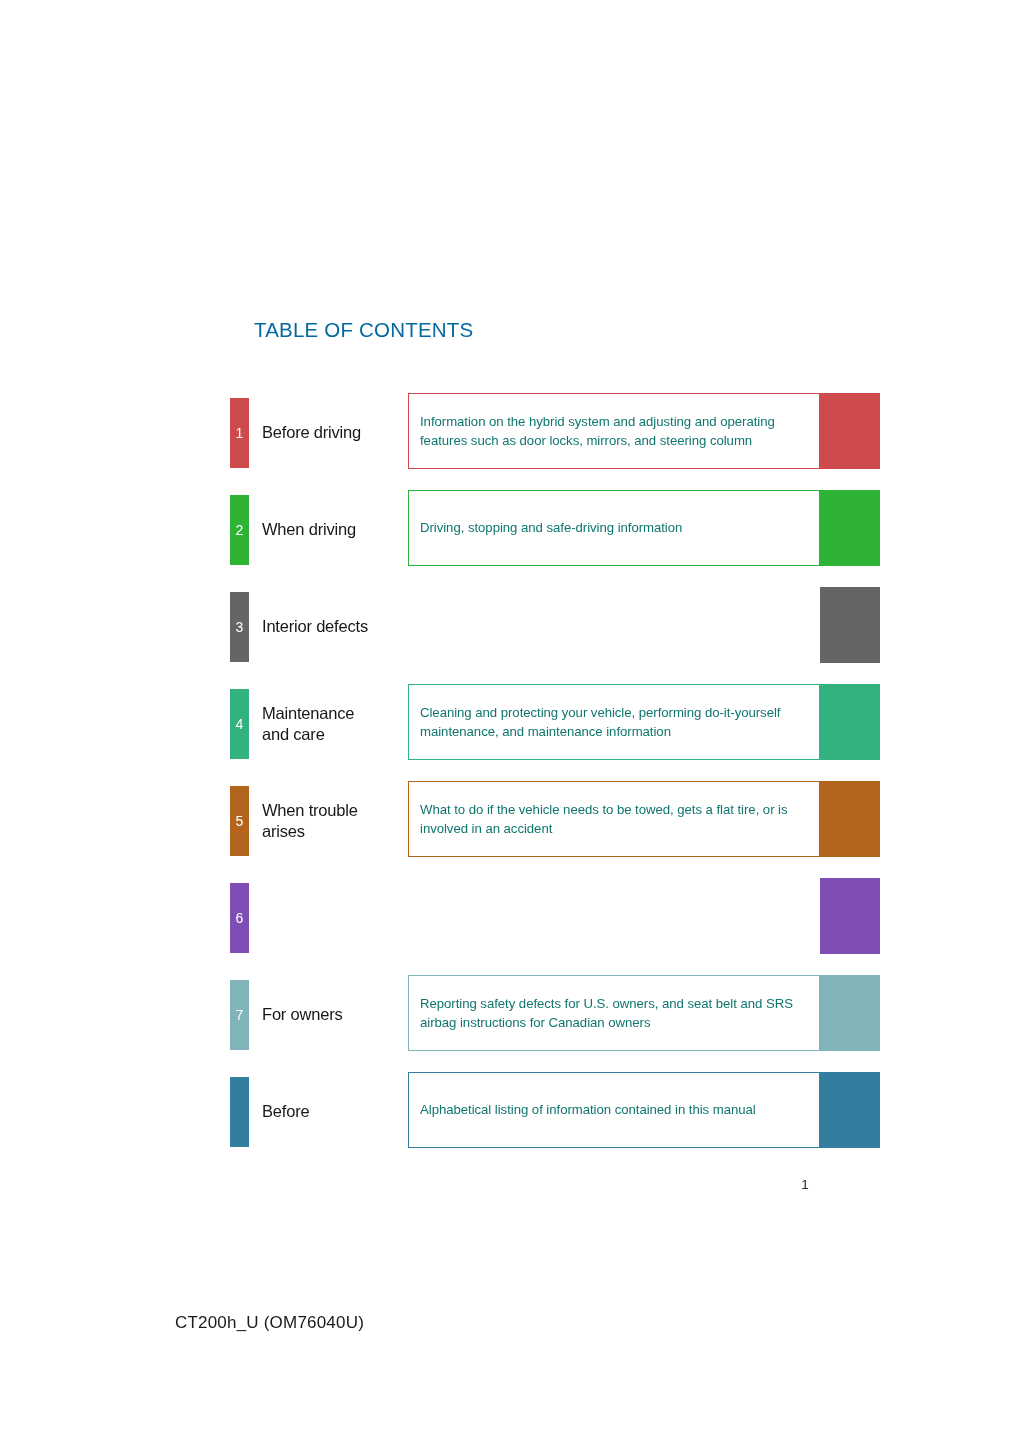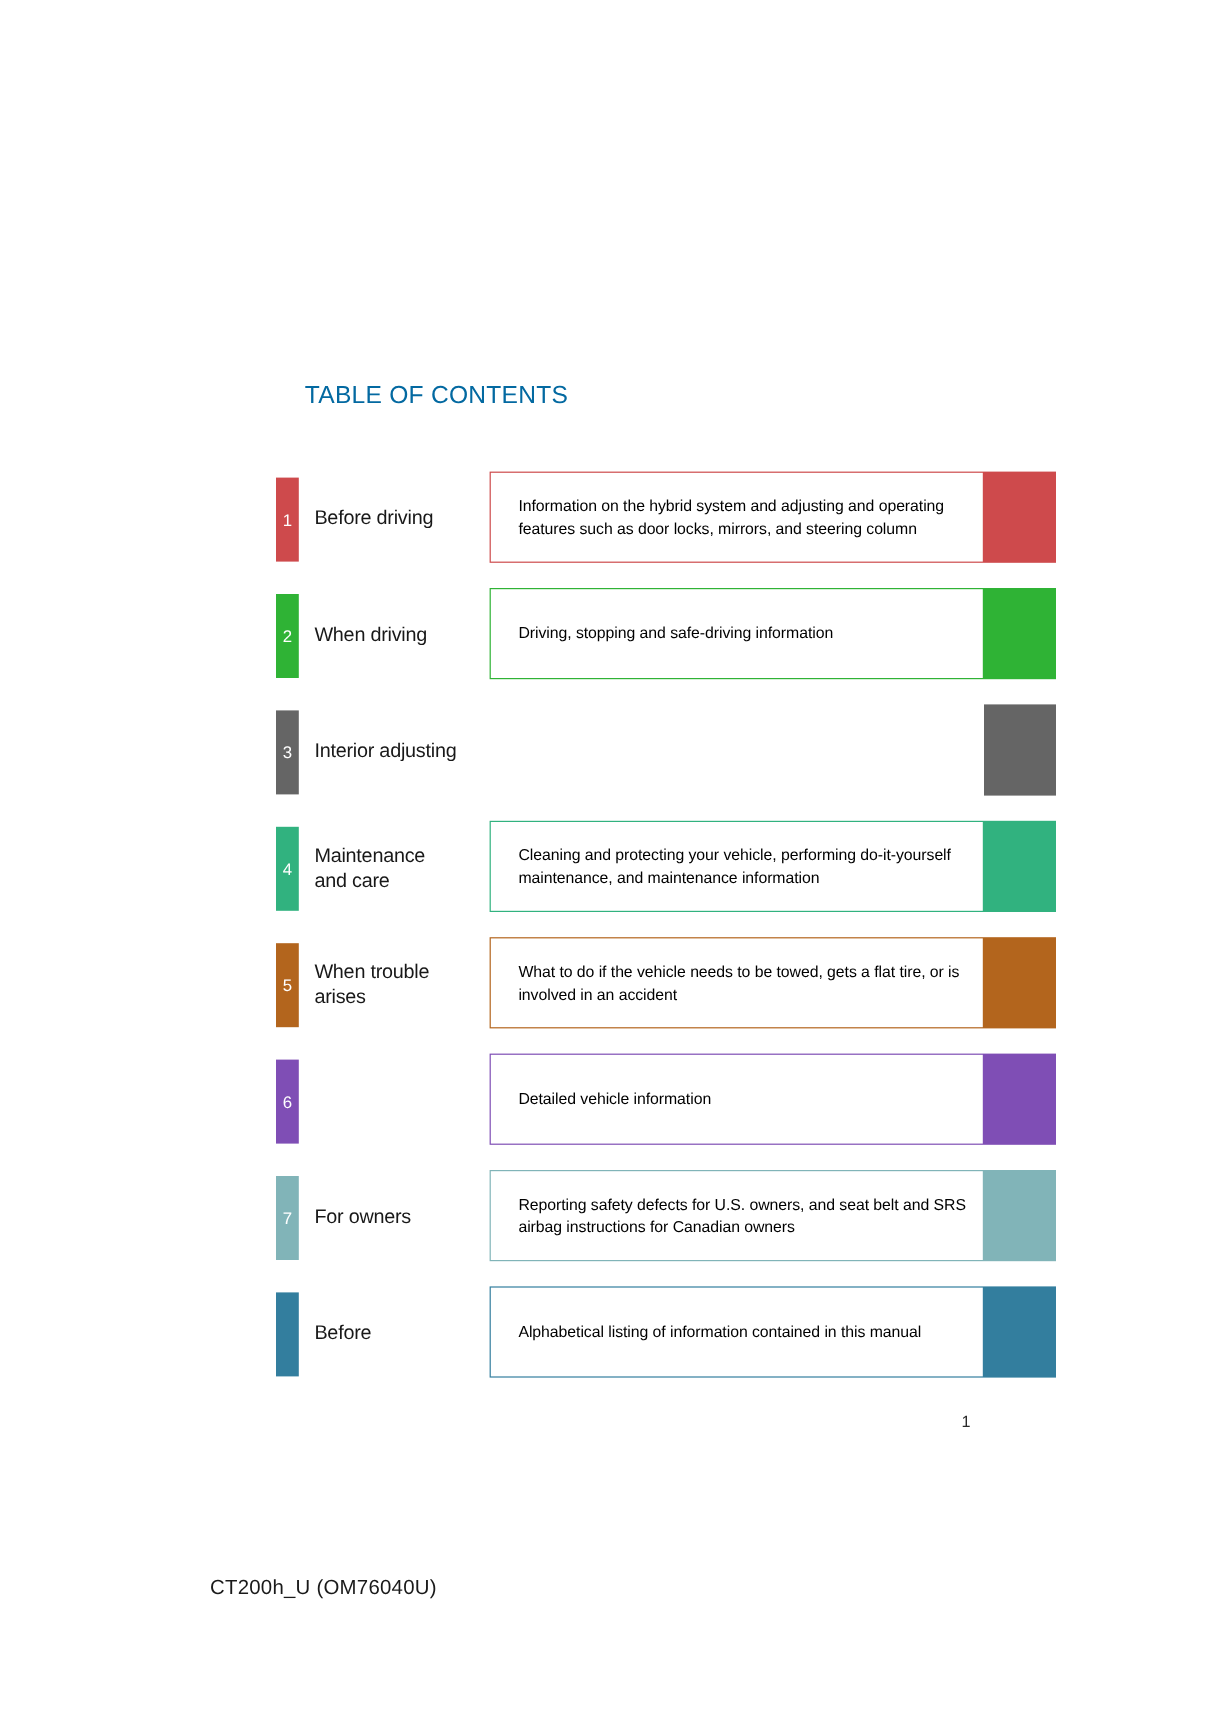--- a/index.html
+++ b/index.html
@@ -91,23 +91,22 @@
     box-sizing: border-box;
     border: 1px solid #bdbdbd;
     background: #ffffff;
     display: flex;
     align-items: center;
     padding: 0 11px 0 11px;
   }
   .desc-text {
     font-size: 13.2px;
     line-height: 1.45;
-    color: #000000;
+    color: #0f766e;
     letter-spacing: -0.05px;
-    margin-left: 12px;
   }
 
   
   .swatch {
     position: absolute;
     left: 820px;
     top: 0px;
     width: 60px;
     height: 76px;
   }
@@ -162,21 +161,21 @@
         <div class="desc-box" style="border-color: rgb(47, 179, 53); text-align: right;">
           <span class="desc-text">Driving, stopping and safe-driving information</span>
         </div>
         <div class="swatch" style="background: rgb(47, 179, 53);"></div>
       </div>
       <div class="toc-row">
         <div class="tab" style="background: rgb(101, 101, 101);">
           <span class="tab-num">3</span>
         </div>
         <div class="sec-title">
-          <span>Interior adjusting</span>
+          <span>Interior defects</span>
         </div>
         <div class="swatch" style="background: rgb(101, 101, 101);"></div>
       </div>
       <div class="toc-row">
         <div class="tab" style="background: rgb(49, 178, 127);">
           <span class="tab-num">4</span>
         </div>
         <div class="sec-title">
           <span>Maintenance</span>
           <span>and care</span>
@@ -196,23 +195,20 @@
         </div>
         <div class="desc-box" style="border-color: rgb(179, 101, 29);">
           <span class="desc-text">What to do if the vehicle needs to be towed, gets a flat tire, or is involved in an accident</span>
         </div>
         <div class="swatch" style="background: rgb(179, 101, 29);"></div>
       </div>
       <div class="toc-row">
         <div class="tab" style="background: rgb(127, 78, 181);">
           <span class="tab-num">6</span>
         </div>
-        <div class="desc-box" style="border-color: rgb(127, 78, 181);">
-          <span class="desc-text">Detailed vehicle information</span>
-        </div>
         <div class="swatch" style="background: rgb(127, 78, 181);"></div>
       </div>
       <div class="toc-row">
         <div class="tab" style="background: rgb(129, 180, 184);">
           <span class="tab-num">7</span>
         </div>
         <div class="sec-title">
           <span>For owners</span>
         </div>
         <div class="desc-box" style="border-color: rgb(129, 180, 184);">

